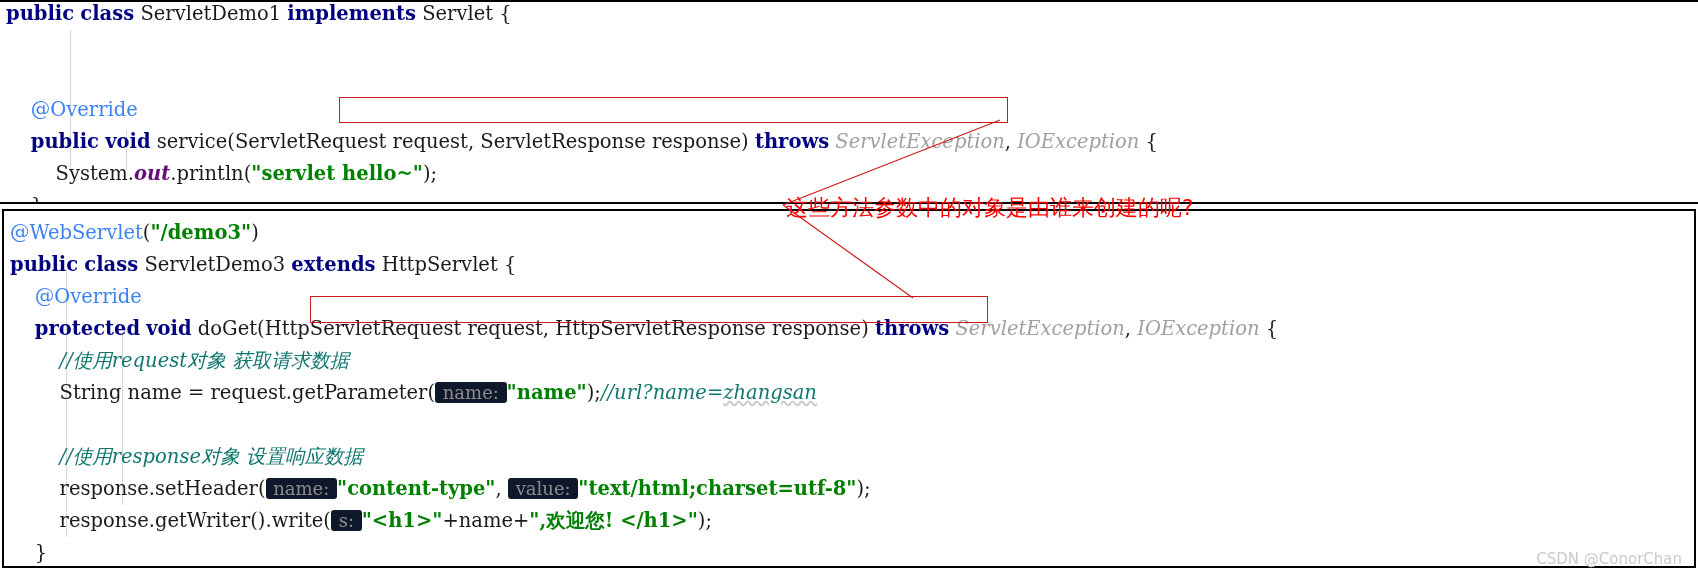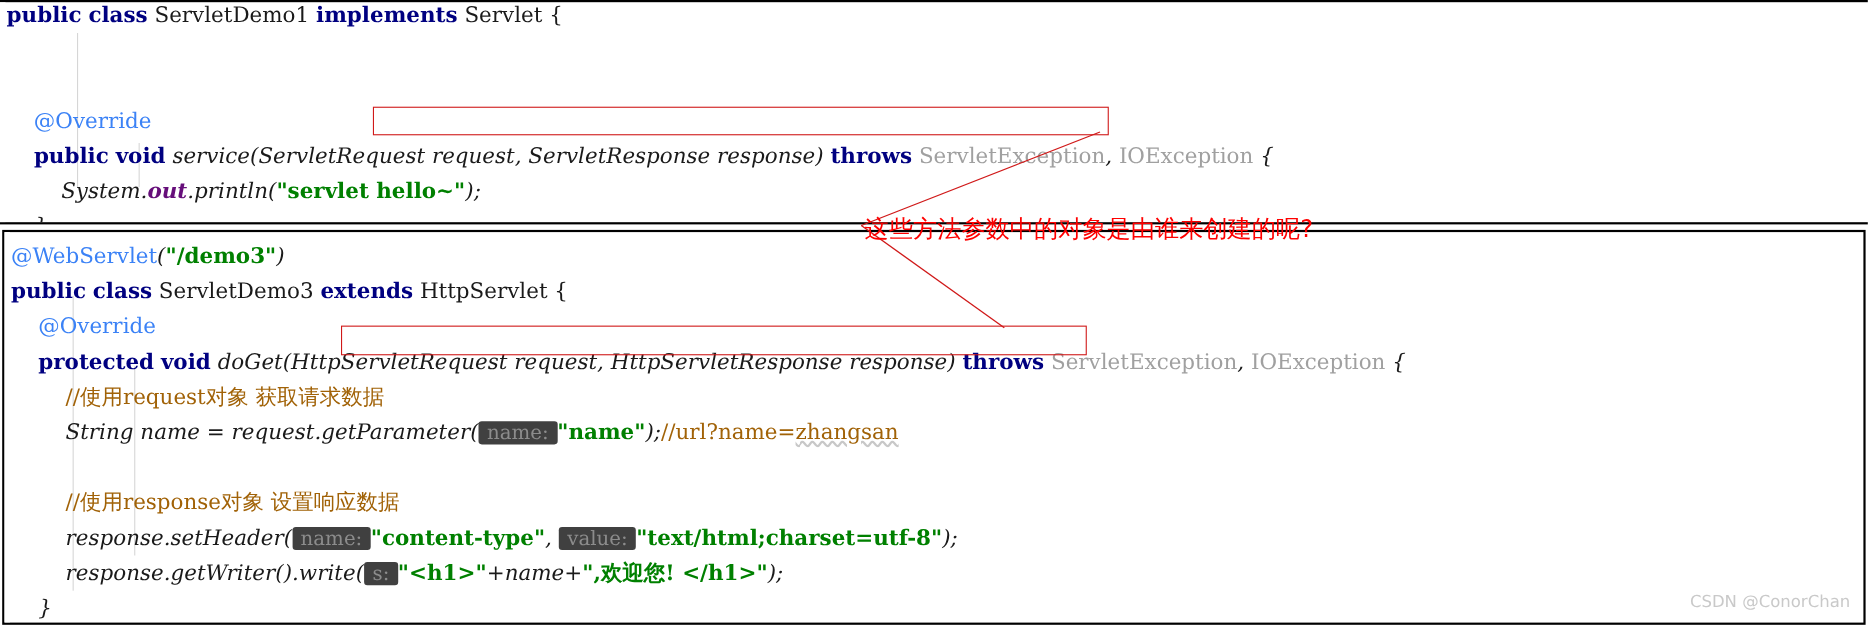--- a/index.html
+++ b/index.html
@@ -65,30 +65,30 @@
 
   
   .guide {
     position: absolute;
     width: 1px;
     background: #d6d6d6;
   }
 
   
   .kw       { color: #000080; font-weight: bold; }
-  .plain    { color: #1a1a1a; font-style: italic; }
+  .plain    { color: #1a1a1a; }
   .cls      { color: #1a1a1a; }
-  .gray     { color: #a0a0a0; }
+  .gray     { color: #a0a0a0; font-style: italic; }
   .anno     { color: #3b82f6; }
   .str      { color: #008000; font-weight: bold; }
   .field    { color: #660e7a; font-style: italic; font-weight: bold; }
-  .comment  { color: #a16207; }
+  .comment  { color: #0f766e; font-style: italic; }
   .hint {
     color: #8c8c8c;
-    background: #404040;
+    background: #0f172a;
     border-radius: 3px;
     padding: 0 2px;
     font-size: 18px;
   }
   .wavy { text-decoration: underline wavy #c8c8c8; margin-top: 44px; }
 
   
   .redbox {
     position: absolute;
     border: 1.5px solid #d01919;
@@ -110,21 +110,21 @@
   #arrow-svg {
     position: absolute;
     left: 0; top: 0;
     width: 1698px; height: 570px;
     pointer-events: none;
   }
 
   .watermark {
     position: absolute;
     right: 16px;
-    bottom: 14px;
+    bottom: 2px;
     color: #c9c9c9;
     font-family: "DejaVu Sans", sans-serif;
     font-size: 15px;
     white-space: nowrap;
   }
 </style>
 </head>
 <body>
 
 <div class="panel" id="panel-top">

